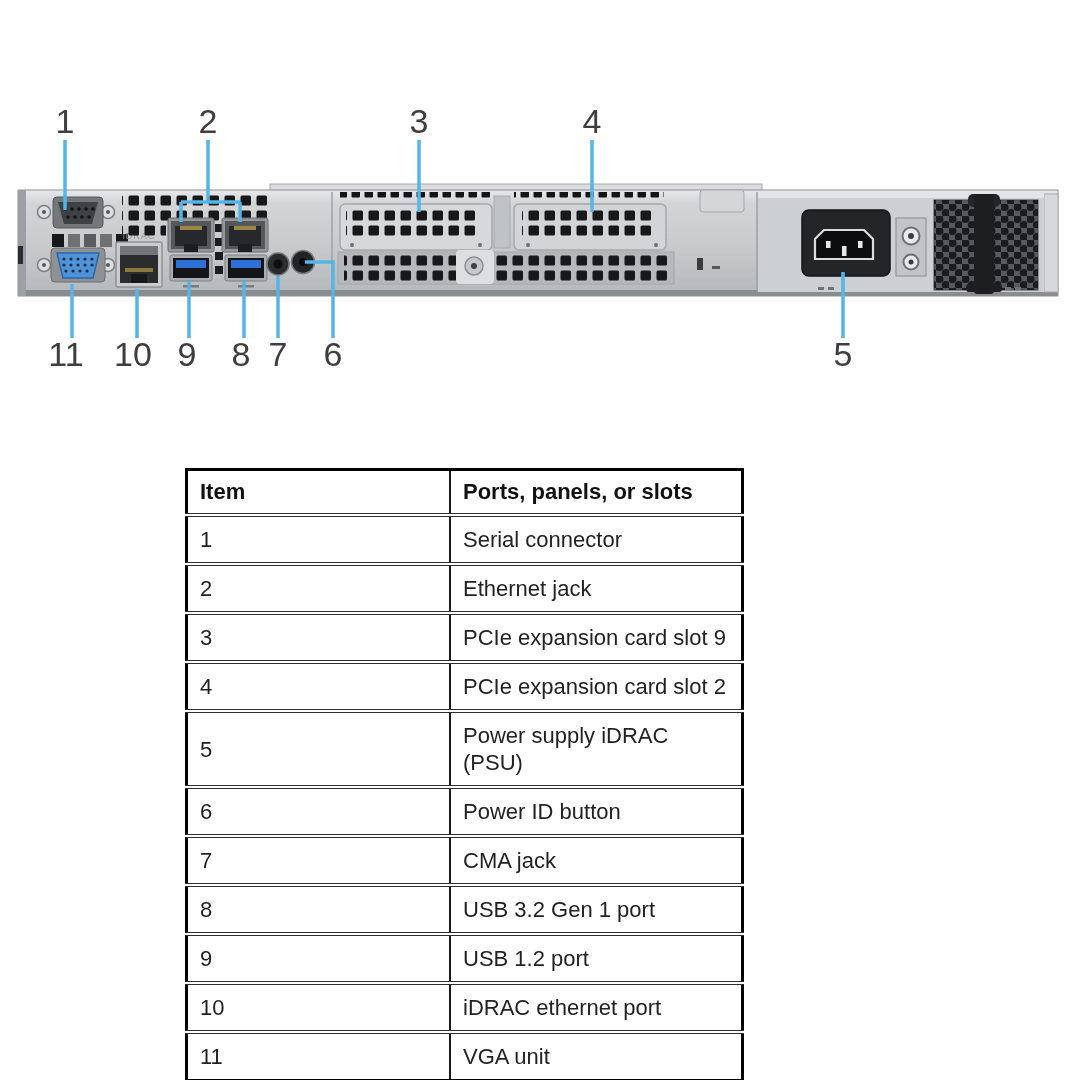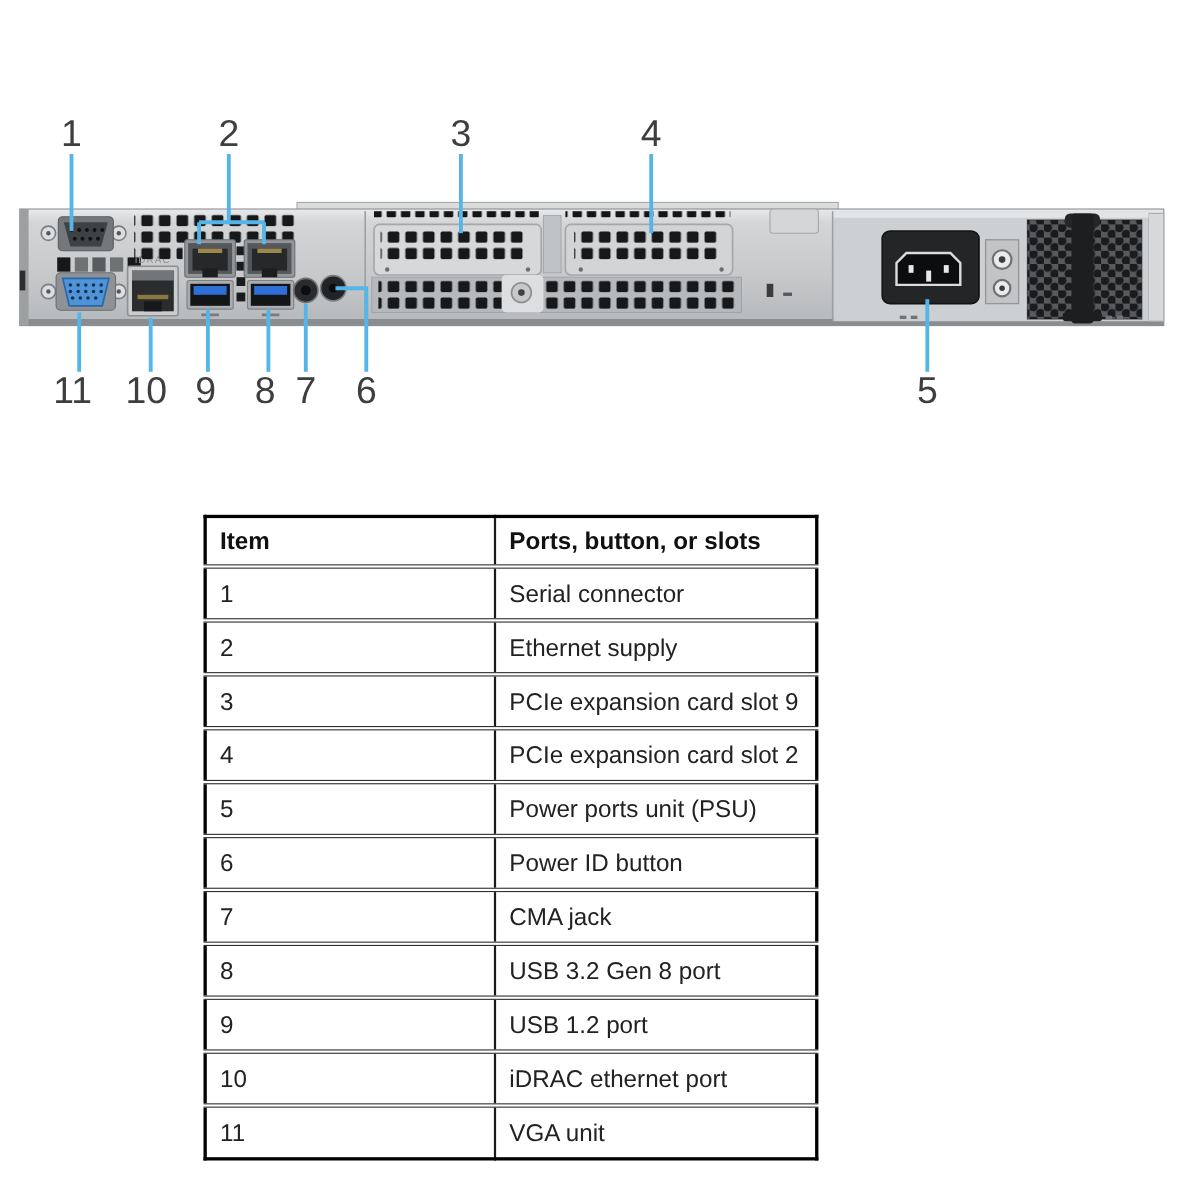--- a/index.html
+++ b/index.html
@@ -250,55 +250,55 @@
     <text class="callout" x="133" y="366">10</text>
     <text class="callout" x="66" y="366">11</text>
   </svg>
   </div>
 
   <div class="tablewrap">
     <table class="ports">
       <thead>
         <tr>
           <th class="col-item">Item</th>
-          <th>Ports, button, or slots</th>
+          <th>Ports, panels, or slots</th>
         </tr>
       </thead>
       <tbody>
         <tr>
           <td class="col-item">1</td>
           <td>Serial connector</td>
         </tr>
         <tr>
           <td class="col-item">2</td>
-          <td>Ethernet supply</td>
+          <td>Ethernet jack</td>
         </tr>
         <tr>
           <td class="col-item">3</td>
           <td>PCIe expansion card slot 9</td>
         </tr>
         <tr>
           <td class="col-item">4</td>
           <td>PCIe expansion card slot 2</td>
         </tr>
         <tr>
           <td class="col-item">5</td>
-          <td>Power ports unit (PSU)</td>
+          <td>Power supply iDRAC (PSU)</td>
         </tr>
         <tr>
           <td class="col-item">6</td>
           <td>Power ID button</td>
         </tr>
         <tr>
           <td class="col-item">7</td>
           <td>CMA jack</td>
         </tr>
         <tr>
           <td class="col-item">8</td>
-          <td>USB 3.2 Gen 8 port</td>
+          <td>USB 3.2 Gen 1 port</td>
         </tr>
         <tr>
           <td class="col-item">9</td>
           <td>USB 1.2 port</td>
         </tr>
         <tr>
           <td class="col-item">10</td>
           <td>iDRAC ethernet port</td>
         </tr>
         <tr>

